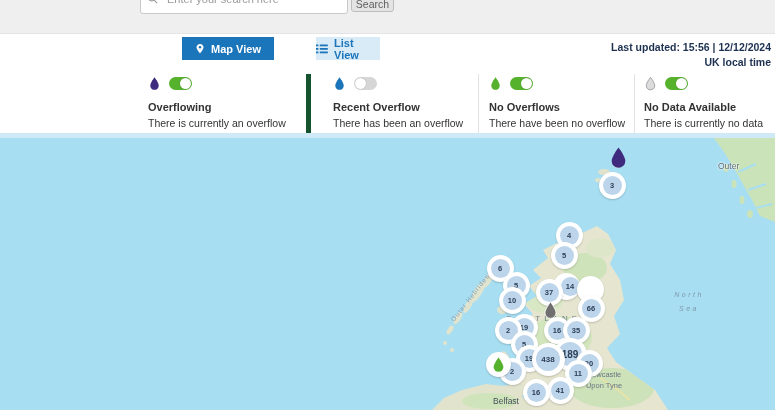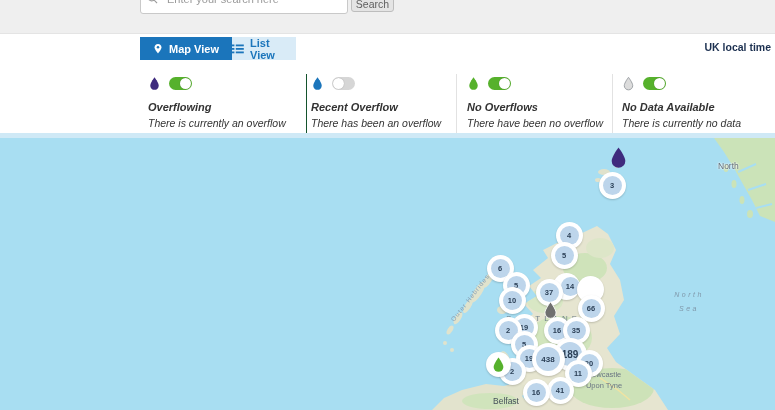--- a/index.html
+++ b/index.html
@@ -9,30 +9,30 @@
   
   .topbar{position:absolute;left:0;top:0;width:775px;height:33px;background:#efefef;border-bottom:1px solid #e4e4e4;}
   .search-wrap{position:absolute;left:140px;top:-17px;width:206px;height:29px;background:#fff;border:1px solid #c9c9c9;border-radius:3px;display:flex;align-items:flex-end;}
   .search-input{border:none;outline:none;width:178px;height:26px;margin-left:24px;font-size:11px;color:#555;background:transparent;font-family:"Liberation Sans",sans-serif;}
   .search-input::placeholder{color:#9a9a9a;}
   .search-icon{position:absolute;left:6px;bottom:5px;}
   .search-btn{position:absolute;left:351px;top:-14px;width:43px;height:26px;background:#e4e4e4;border:1px solid #bdbdbd;border-radius:3px;color:#5f5f5f;font-size:10.5px;font-family:"Liberation Sans",sans-serif;padding:0;padding-top:10px;cursor:pointer;}
 
   
   .tabs{position:absolute;left:140px;top:37px;display:flex;}
-  .tab{height:23px;display:flex;align-items:center;justify-content:center;gap:6px;font-size:11px;font-weight:bold;cursor:pointer;}
+  .tab{height:23px;display:flex;align-items:center;justify-content:center;gap:6px;font-size:11px;font-weight:bold;cursor:pointer;margin-left:42px;}
   .tab-active{width:92px;background:#1b75bb;color:#fff;}
   .tab-inactive{width:64px;background:#d9ebf7;color:#1b75bb;}
 
   .last-updated{position:absolute;right:4px;top:40px;text-align:right;font-size:10.5px;color:#1c3050;font-weight:bold;line-height:1.45;}
 
   
   .legend{position:absolute;left:0;top:74px;display:flex;margin-left:148px;}
-  .legend-col{width:146px;padding-right:12px;font-style:italic;}
-  .legend-col.c2{border-left:1px solid #14532d;padding-left:4px;width:135px;padding-right:10px;}
+  .legend-col{width:146px;padding-right:12px;}
+  .legend-col.c2{border-left:5px solid #14532d;padding-left:22px;width:135px;padding-right:10px;}
   .legend-col.c3{border-left:1px solid #e2e2e2;padding-left:10px;width:136px;padding-right:9px;}
   .legend-col.c4{border-left:1px solid #e2e2e2;padding-left:9px;width:140px;padding-right:0;}
   .legend-icons{display:flex;align-items:center;gap:8px;height:18px;margin-bottom:9px;}
   .legend-title{font-size:11px;font-weight:bold;color:#333;margin-bottom:4px;}
   .legend-desc{font-size:10.5px;color:#333;line-height:1.3;}
   .toggle{width:23px;height:13px;border-radius:7px;position:relative;display:inline-block;cursor:pointer;}
   .toggle.on{background:#56b12c;}
   .toggle.off{background:#d6d6d6;}
   .toggle .knob{position:absolute;top:1px;width:11px;height:11px;border-radius:50%;background:#fff;box-shadow:0 0 1px rgba(0,0,0,.35);}
   .toggle.on .knob{right:1px;}
@@ -95,20 +95,21 @@
               <rect x="0" y="7.5" width="2.4" height="1.8"></rect>
               <rect x="3.8" y="7.5" width="8" height="1.8"></rect>
             </g>
           </svg>
       </span>
       <span>List View</span>
     </div>
   </div>
 
   <div class="last-updated">
+    <div>Last updated: 15:56 | 12/12/2024</div>
     <div style="font-weight:bold;">UK local time</div>
   </div>
 
   <div class="legend">
     <div class="legend-col">
       <div class="legend-icons">
         <span style="line-height:0;"><svg width="13" height="17" viewBox="0 0 20 21">
               <path d="M10 1 C10 1 3.5 9.5 3.5 13.8 A6.5 6.5 0 0 0 16.5 13.8 C16.5 9.5 10 1 10 1 Z" fill="#3f2b7e"></path>
             </svg></span>
         <span class="toggle on">
@@ -203,21 +204,21 @@
         <ellipse cx="458" cy="180" rx="3" ry="7" transform="rotate(32 458 180)"></ellipse>
         <ellipse cx="450" cy="192" rx="2.5" ry="5" transform="rotate(32 450 192)"></ellipse>
         <circle cx="445" cy="205" r="2"></circle>
         <circle cx="452" cy="212" r="2"></circle>
       </g>
 
       <path d="M432,272 L444,260 L462,252 L486,246 L504,248 L518,244 L530,250 L522,258 L528,266 L532,272 Z" fill="#e2e3cd"></path>
       <ellipse cx="490" cy="263" rx="28" ry="8" fill="#d0e4bc"></ellipse>
     </svg>
     <div id="map-labels">
-        <span class="maplabel maplabel-bergen">North</span>
+        <span class="maplabel maplabel-bergen">Outer</span>
         <span class="maplabel maplabel-north-sea">North Sea</span>
         <span class="maplabel maplabel-outer-hebrides">Outer Hebrides</span>
         <span class="maplabel maplabel-scotland">SCOTLAND</span>
         <span class="maplabel maplabel-newcastle">Newcastle Upon Tyne</span>
         <span class="maplabel maplabel-belfast">Belfast</span>
       </div>
     <div id="map-markers">
         <div class="cluster" style="left: 598.5px; top: 33.5px; width: 27px; height: 27px;">
           <div class="cluster-inner" style="width: 19px; height: 19px; font-size: 7.5px;">3</div>
         </div>

